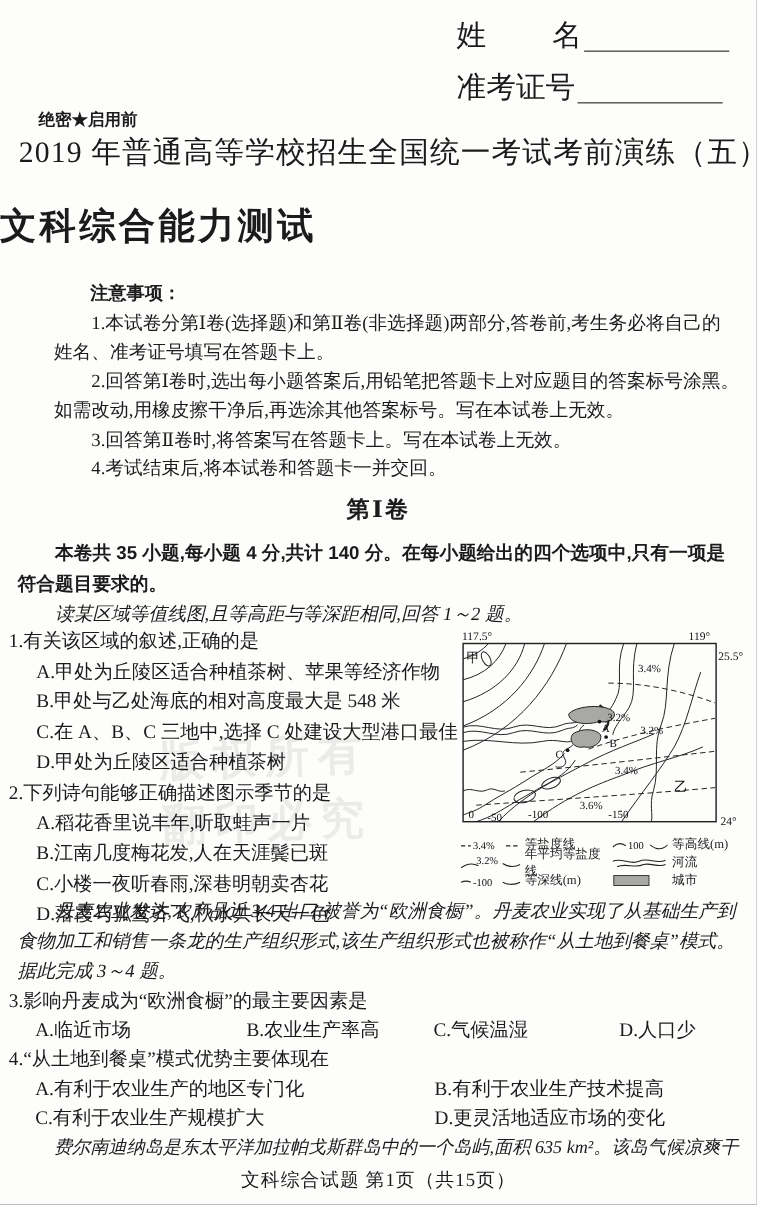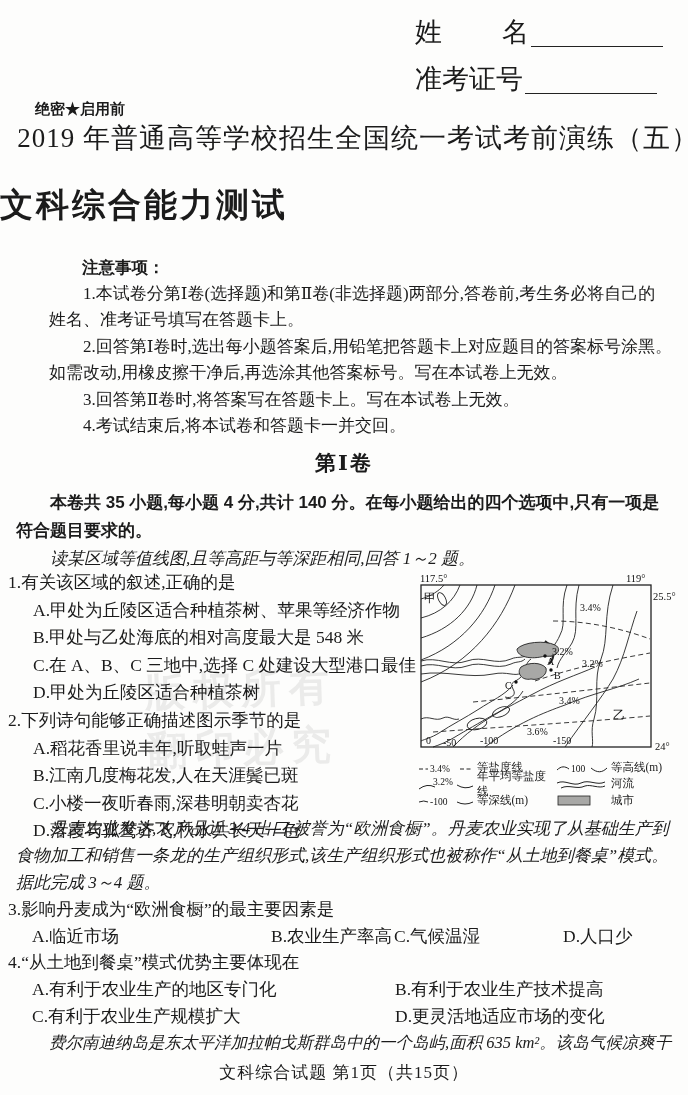--- a/index.html
+++ b/index.html
@@ -243,21 +243,21 @@
         </svg>
         <span>城市</span>
       </div>
     </div>
   </div>
 
   <p class="passage passage-34">丹麦农业发达,农产品近 3/4 出口,被誉为“欧洲食橱”。丹麦农业实现了从基础生产到食物加工和销售一条龙的生产组织形式,该生产组织形式也被称作“从土地到餐桌”模式。据此完成 3～4 题。</p>
 
   <p class="stem-abs" style="top:897px;">3.影响丹麦成为“欧洲食橱”的最主要因素是</p>
   <p class="opt-abs" style="top:924px; left:32px;">A.临近市场</p>
-  <p class="opt-abs" style="top:924px; left:224px;margin-left:47px;">B.农业生产率高</p>
+  <p class="opt-abs" style="top:924px; left:224px;">B.农业生产率高</p>
   <p class="opt-abs" style="top:924px; left:394px;">C.气候温湿</p>
   <p class="opt-abs" style="top:924px; left:563px;">D.人口少</p>
 
   <p class="stem-abs" style="top:950px;">4.“从土地到餐桌”模式优势主要体现在</p>
   <p class="opt-abs" style="top:977px; left:32px;">A.有利于农业生产的地区专门化</p>
   <p class="opt-abs" style="top:977px; left:395px;">B.有利于农业生产技术提高</p>
   <p class="opt-abs" style="top:1004px; left:32px;">C.有利于农业生产规模扩大</p>
   <p class="opt-abs" style="top:1004px; left:395px;">D.更灵活地适应市场的变化</p>
 
   <p class="passage passage-5">费尔南迪纳岛是东太平洋加拉帕戈斯群岛中的一个岛屿,面积 635 km²。该岛气候凉爽干</p>

